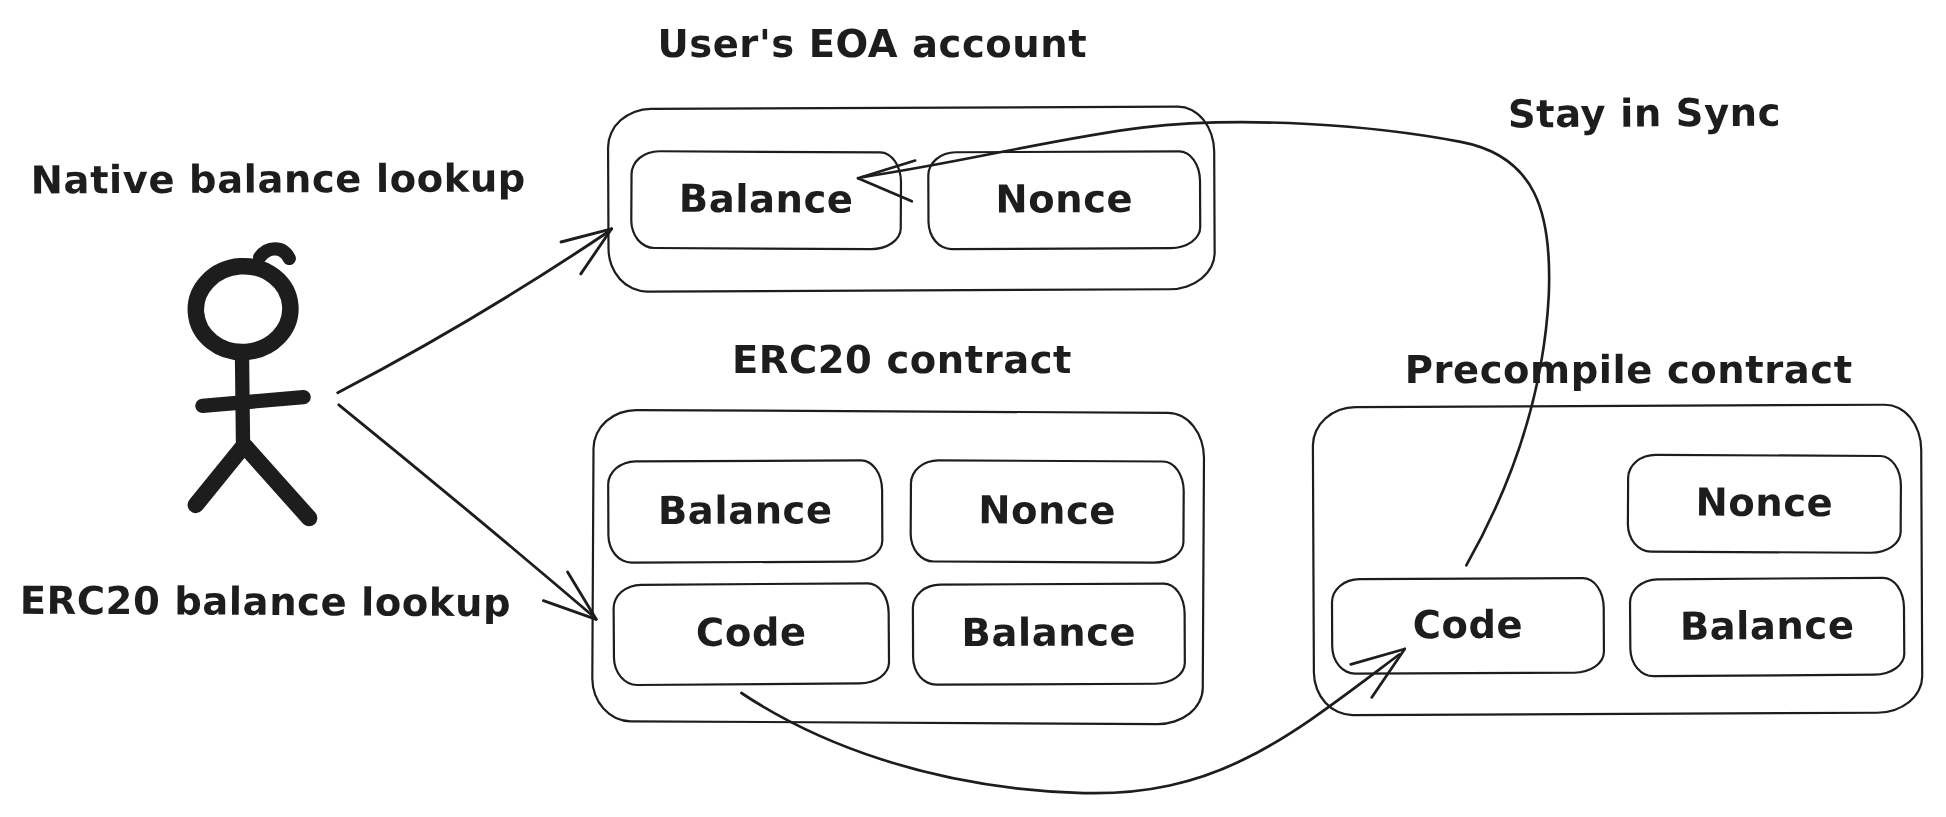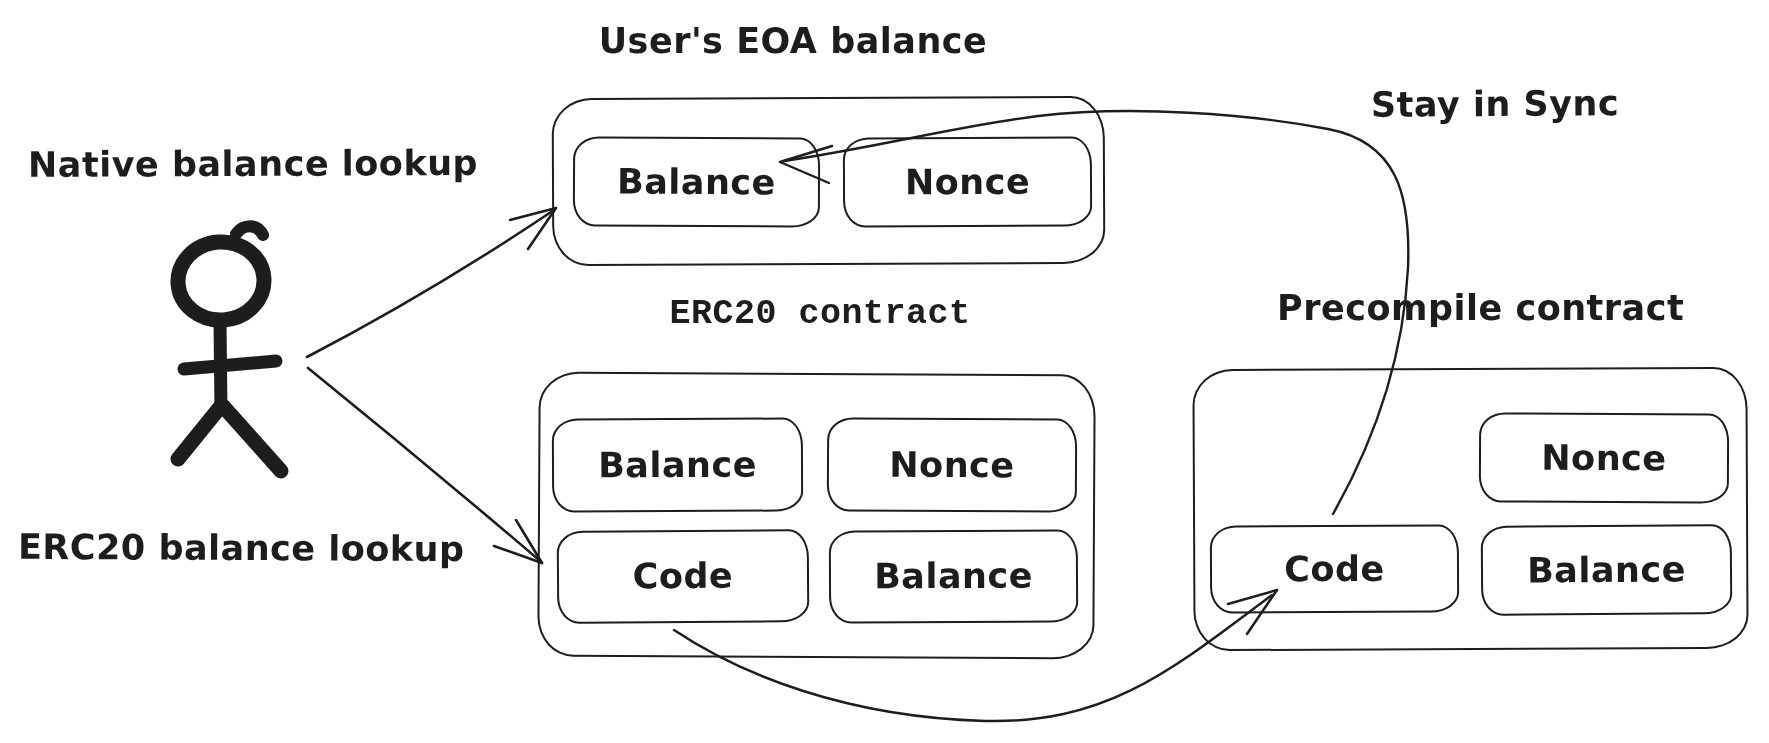--- a/index.html
+++ b/index.html
@@ -59,45 +59,45 @@
       <path d="M 1333 514 C 1368 452, 1403 368, 1408 268 C 1411 193, 1396 142, 1328 129 C 1250 114, 1132 105, 1038 116 C 958 126, 878 147, 784 161"></path>
       <path d="M 780 162 L 832 146"></path>
       <path d="M 780 162 L 829 183"></path>
     </g>
   </svg>
 
   <div class="note r1" style="left:28px;top:145px;width:396px;">Native balance lookup</div>
   <div class="note r2" style="left:18px;top:529px;width:434px;">ERC20 balance lookup</div>
   <div class="note r3" style="left:1359px;top:85px;width:272px;">Stay in Sync</div>
 
-  <div class="title" style="left:593px;top:22px;width:400px;">User's EOA balance</div>
+  <div class="title" style="left:593px;top:22px;width:400px;">User's EOA account</div>
   <div class="box outer r1" style="left:552px;top:97px;width:553px;height:168px;"></div>
   <div class="box chip r2" style="left:573px;top:137px;width:247px;height:90px;">
     <span>Balance</span>
   </div>
   <div class="box chip r1" style="left:843px;top:137px;width:249px;height:90px;">
     <span>Nonce</span>
   </div>
 
-  <div class="title" style="left:620px;top:295px;width:400px;font-family:Liberation Mono, monospace;">ERC20 contract</div>
+  <div class="title" style="left:620px;top:309px;width:400px;">ERC20 contract</div>
   <div class="box outer r2" style="left:538px;top:373px;width:557px;height:285px;"></div>
   <div class="box chip r1" style="left:552px;top:418px;width:251px;height:94px;">
     <span>Balance</span>
   </div>
   <div class="box chip r2" style="left:827px;top:418px;width:250px;height:94px;">
     <span>Nonce</span>
   </div>
   <div class="box chip r3" style="left:557px;top:530px;width:252px;height:93px;">
     <span>Code</span>
   </div>
   <div class="box chip r1" style="left:829px;top:530px;width:249px;height:93px;">
     <span>Balance</span>
   </div>
 
-  <div class="title" style="left:1277px;top:289px;width:400px;">Precompile contract</div>
+  <div class="title" style="left:1277px;top:318px;width:400px;">Precompile contract</div>
   <div class="box outer r1" style="left:1193px;top:368px;width:555px;height:282px;"></div>
   <div class="box chip r2" style="left:1479px;top:413px;width:250px;height:90px;">
     <span>Nonce</span>
   </div>
   <div class="box chip r1" style="left:1210px;top:525px;width:249px;height:88px;">
     <span>Code</span>
   </div>
   <div class="box chip r3" style="left:1481px;top:525px;width:251px;height:90px;">
     <span>Balance</span>
   </div>

